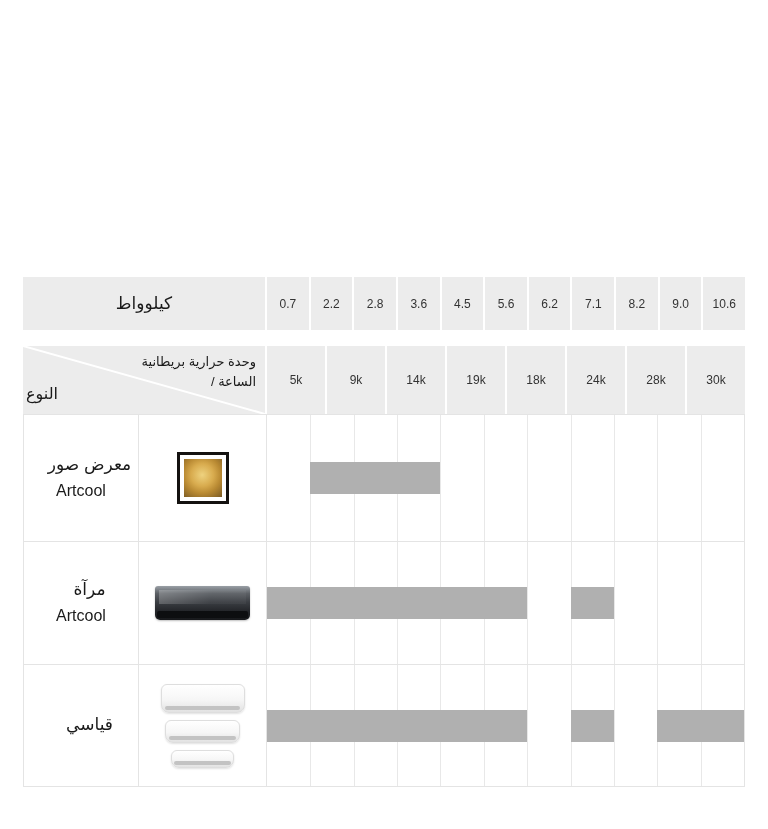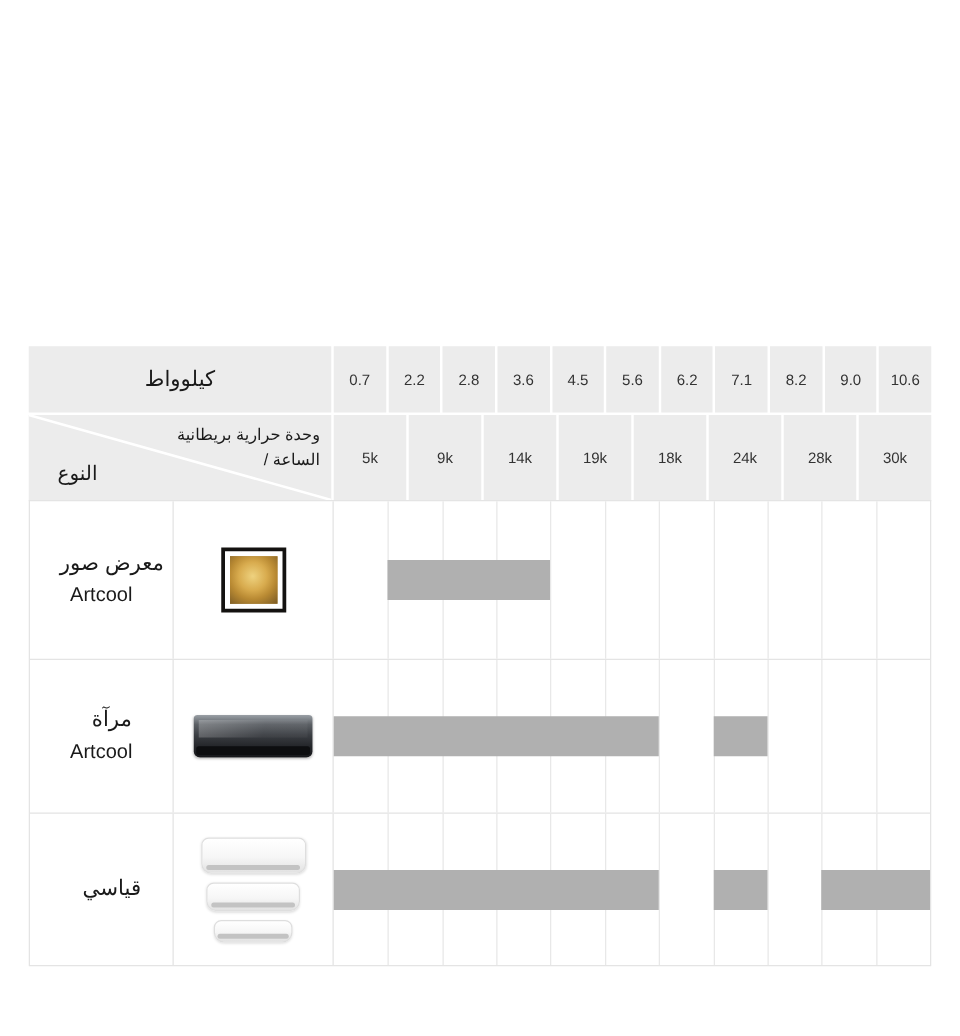--- a/index.html
+++ b/index.html
@@ -2,34 +2,34 @@
 <html lang="ar"><head>
 <meta charset="utf-8">
 <style>
   html,body{margin:0;padding:0;background:#ffffff;}
   .page{position:relative;width:768px;height:829px;background:#ffffff;overflow:hidden;
         font-family:"Liberation Sans","DejaVu Sans",sans-serif;color:#222;}
   .cap-table{position:absolute;left:23px;top:277px;width:722px;}
 
   
   .hrow{display:flex;gap:2px;}
-  .hrow1{height:53px;margin-bottom:2px;}
+  .hrow1{height:53px;margin-bottom:16px;}
   .hrow2{height:68px;}
   .hcell{background:#ececec;}
   .hcell.merged{width:242px;display:flex;align-items:center;justify-content:center;}
   .kw-label{font-size:17px;color:#1a1a1a;}
   .hcells{flex:1;display:flex;gap:2px;}
   .hcell.num{flex:1;display:flex;align-items:center;justify-content:center;
              font-size:12px;color:#333;}
   .hcell.diag{width:242px;position:relative;overflow:hidden;}
   .diag-svg{position:absolute;left:0;top:0;width:100%;height:100%;}
   .btu-label{position:absolute;top:6px;right:9px;text-align:right;direction:rtl;
              font-size:13px;line-height:20px;color:#1a1a1a;}
   .btu-line2{display:block;direction:ltr;}
-  .type-label{position:absolute;left:23px;bottom:11px;font-size:16px;color:#1a1a1a;}
+  .type-label{position:absolute;left:3px;bottom:11px;font-size:16px;color:#1a1a1a;}
 
   
   .tbody{border:1px solid #e4e4e4;border-bottom:none;margin-top:0;}
   .trow{display:flex;border-bottom:1px solid #e4e4e4;}
   .trow.r0{height:126px;}
   .trow.r1{height:122px;}
   .trow.r2{height:121px;}
   .type-cell{width:114px;border-right:1px solid #e4e4e4;display:flex;flex-direction:column;
              align-items:center;justify-content:center;text-align:center;line-height:1.55;}
   .type-ar{font-size:17px;color:#1a1a1a;margin-left:17px;}

